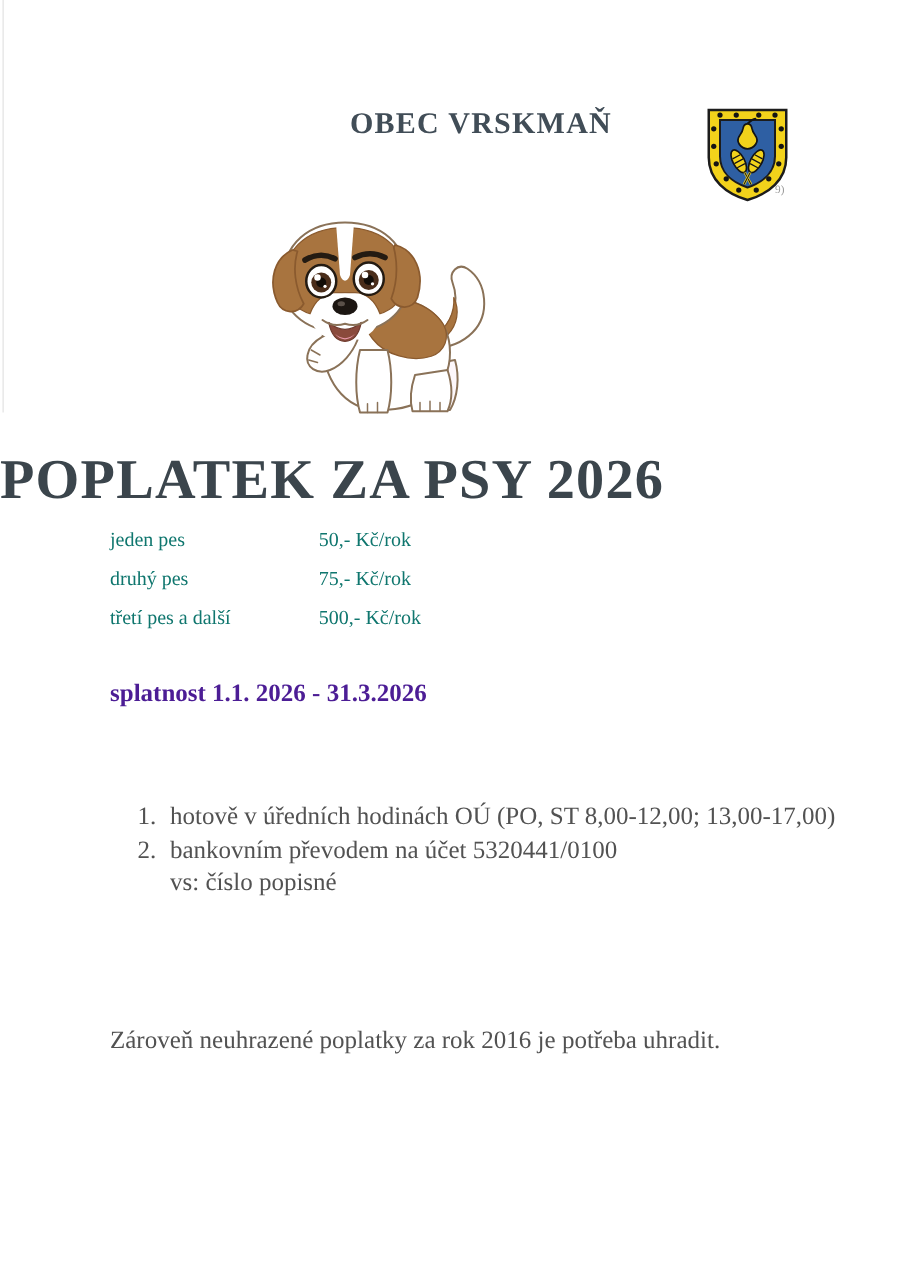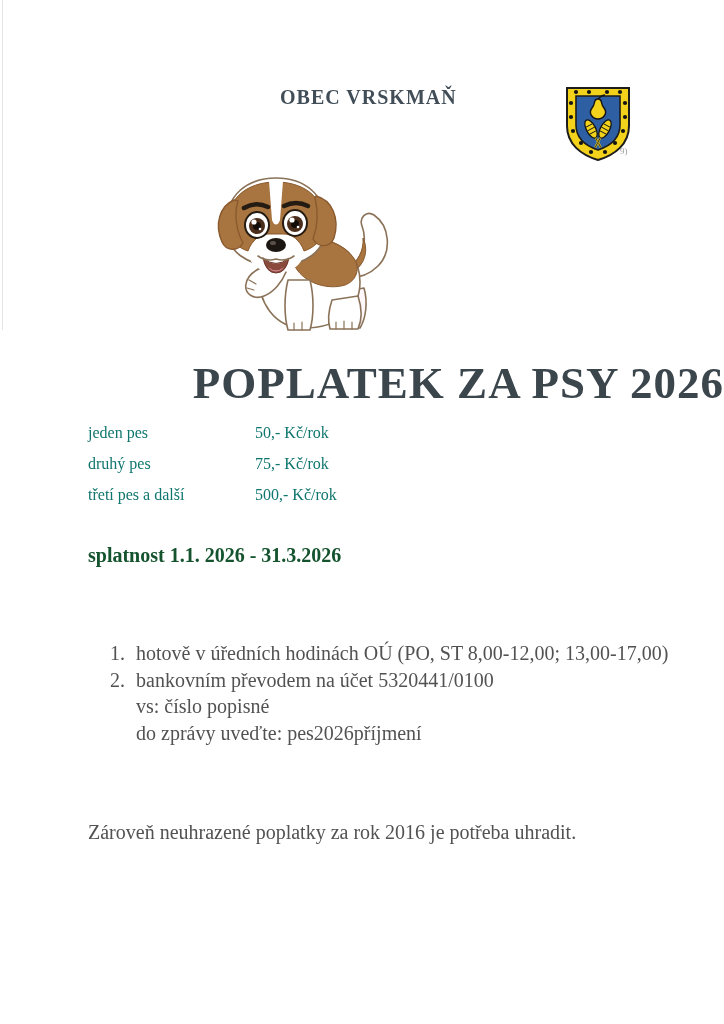--- a/index.html
+++ b/index.html
@@ -7,35 +7,35 @@
     position:relative;
     width:724px;height:1024px;
     background:#ffffff;
     overflow:hidden;
     font-family:"Liberation Serif","DejaVu Serif",serif;
     color:#4f4f4f;
   }
   .scan-edge{position:absolute;left:2px;top:0;width:1px;height:330px;background:#e3e3e3;}
   .muni-title{
     position:absolute;left:280px;top:86px;
-    font-size:20px;font-weight:bold;color:#414d57;letter-spacing:1px;
+    font-size:24px;font-weight:bold;color:#414d57;letter-spacing:1px;
     white-space:nowrap;
   }
   .emblem{position:absolute;left:562px;top:84px;width:72px;height:80px;}
   .emblem-mark{position:absolute;left:620px;top:146px;font-size:9px;color:#9a9a9a;font-family:"Liberation Serif",serif;}
   .puppy{position:absolute;left:196px;top:168px;width:210px;height:176px;}
   .doc-title{
     position:absolute;left:0;top:357px;width:724px;
-    text-align:right;
+    text-align:left;
     font-size:45px;font-weight:bold;color:#3b454c;letter-spacing:1px;
     white-space:nowrap;
   }
   .fees{position:absolute;left:88px;top:424px;font-size:16px;color:#0f766e;}
   .fee-row{display:grid;grid-template-columns:167px auto;margin-bottom:13px;}
-  .due{position:absolute;left:88px;top:544px;font-size:20px;font-weight:bold;color:#14532d;text-align:center;}
+  .due{position:absolute;left:88px;top:544px;font-size:20px;font-weight:bold;color:#4c1d95;text-align:center;}
   .pay-head{position:absolute;left:88px;top:608px;font-size:20px;font-weight:bold;color:#424242;}
   .pay-list{position:absolute;left:110px;top:640px;font-size:20px;color:#525252;line-height:26.5px;}
   .oli{display:flex;}
   .oli .num{width:26px;}
   .sub{margin-left:26px;}
   .notes{position:absolute;left:88px;width:556px;font-size:20px;color:#525252;line-height:25px;}
   .note1{top:760px;}
   .note2{top:820px;}
 </style>
 </head>
@@ -169,17 +169,16 @@
   <div class="pay-list">
     <div class="oli">
       <span class="num">1.</span>
       <span>hotově v úředních hodinách OÚ (PO, ST 8,00-12,00; 13,00-17,00)</span>
     </div>
     <div class="oli">
       <span class="num">2.</span>
       <span>bankovním převodem na účet 5320441/0100</span>
     </div>
     <div class="sub">vs: číslo popisné</div>
-    <div class="sub">do zprávy uveďte: pes2026příjmení</div>
   </div>
 
   <div class="notes note2">Zároveň neuhrazené poplatky za rok 2016 je potřeba uhradit.</div>
 </div>
 
 </body></html>

